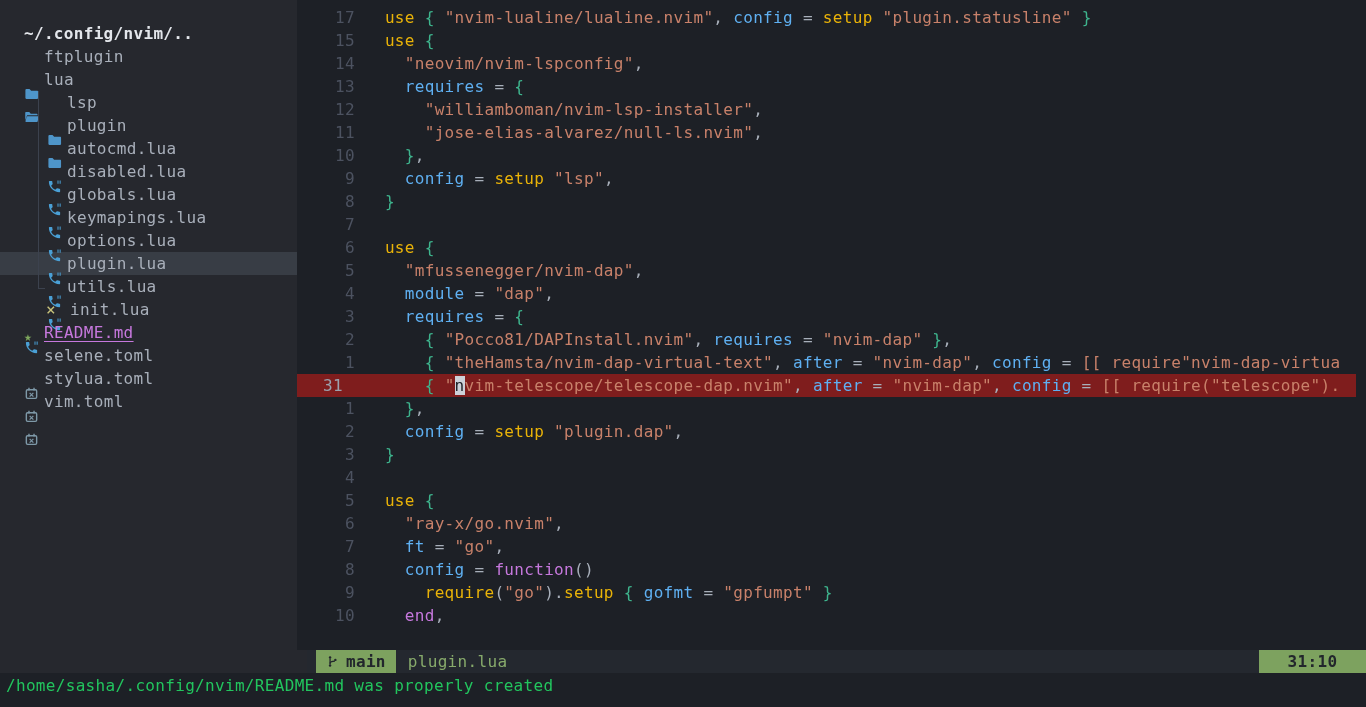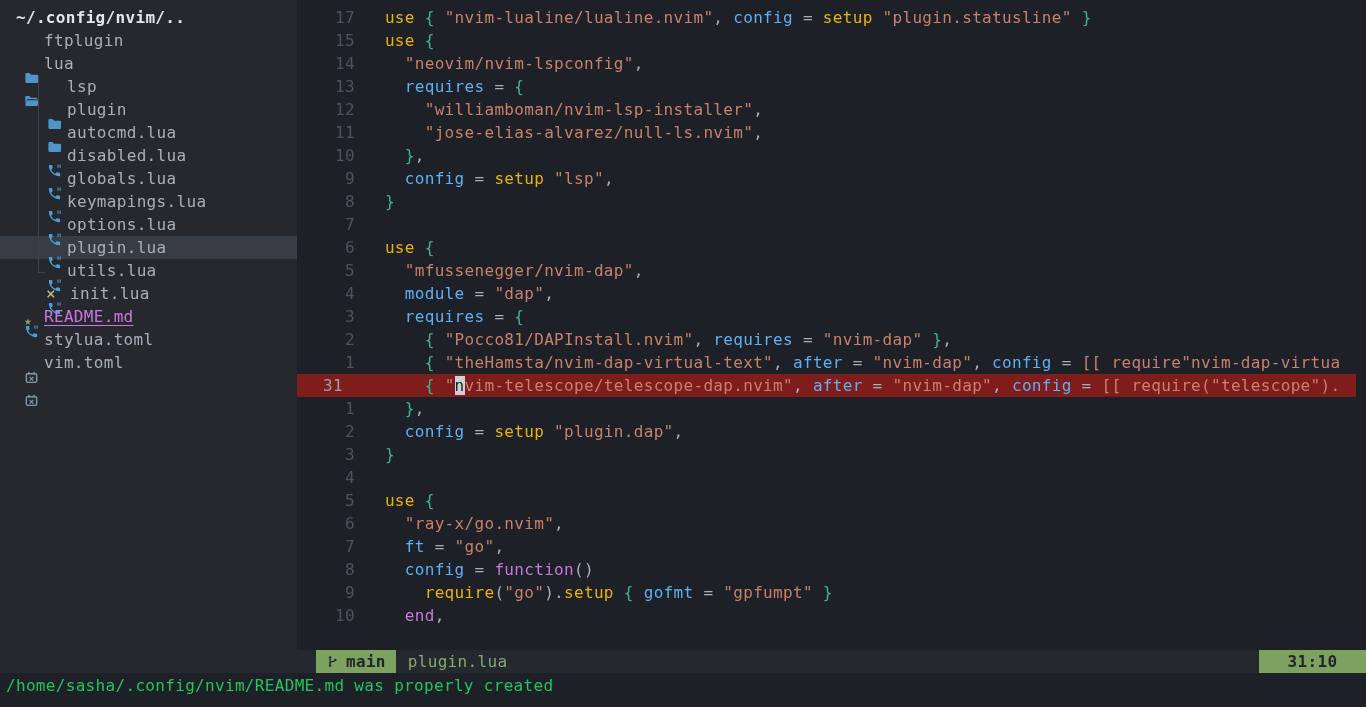--- a/index.html
+++ b/index.html
@@ -3,21 +3,21 @@
 <meta charset="utf-8">
 <style>
   html,body{margin:0;padding:0;background:#15171b;}
   #app{position:relative;width:1366px;height:707px;overflow:hidden;
        font-family:"DejaVu Sans Mono",monospace;font-size:16px;letter-spacing:.32px;
        background:#1d2026;}
   
   .sidebar{position:absolute;left:0;top:0;width:307px;height:673px;background:#26282e;
            padding-top:6px;box-sizing:border-box;overflow:hidden;}
   .row{height:23px;display:flex;align-items:center;white-space:pre;color:#a8afba;}
-  .tree-title{font-weight:bold;color:#e3e6eb;padding-left:16px;}
+  .tree-title{font-weight:bold;color:#e3e6eb;padding-left:24px;margin-top:16px;}
   .tree-row{padding-left:24px;cursor:default;align-items:center;}
   .tree-row.selected{background:#383d45;}
   .tree-row .label{color:#a8afba;}
   .tree-row.special .label{color:#c678dd;text-decoration:underline;text-underline-offset:3px;}
   .guide{width:23px;align-self:stretch;position:relative;flex:none;}
   .guide::before{content:"";position:absolute;left:14px;top:0;bottom:0;border-left:1px solid #3c424e;}
   .guide.corner::before{bottom:9px;}
   .guide.corner::after{content:"";position:absolute;left:14px;bottom:9px;width:7px;border-bottom:1px solid #3c424e;}
   .icon{width:15px;height:15px;margin-right:5px;flex:none;display:inline-block;}
   .icon svg{width:15px;height:15px;display:block;}
@@ -147,20 +147,29 @@
     <span class="icon icon-lua">
       <svg viewBox="0 0 24 24" fill="currentColor">
               <path d="M6.62 10.79c1.44 2.83 3.76 5.14 6.59 6.59l2.2-2.2c.27-.27.67-.36 1.02-.24 1.12.37 2.33.57 3.57.57.55 0 1 .45 1 1V20c0 .55-.45 1-1 1-9.39 0-17-7.61-17-17 0-.55.45-1 1-1h3.5c.55 0 1 .45 1 1 0 1.25.2 2.45.57 3.57.11.35.03.74-.25 1.02l-2.2 2.2z"></path>
               <path d="M16.5 2.5h2.2v5h-2.2zM20 2.5h2.2v5H20z" opacity=".75"></path>
             </svg>
     </span>
   <span class="mark">×</span><span class="label">init.lua</span></div>
         <div class="row tree-row special">
     <span class="icon icon-star">★</span>
   <span class="label">README.md</span></div>
+        <div class="row tree-row">
+    <span class="icon icon-toml">
+      <svg viewBox="0 0 16 16" fill="none" stroke="currentColor" stroke-width="1.5">
+              <rect x="2.5" y="4" width="11" height="9.2" rx="1.4"></rect>
+              <path d="M5.3 1.8v3M10.7 1.8v3"></path>
+              <path d="M6 7.3l4 4M10 7.3l-4 4" stroke-width="1.3"></path>
+            </svg>
+    </span>
+  <span class="label">selene.toml</span></div>
         <div class="row tree-row">
     <span class="icon icon-toml">
       <svg viewBox="0 0 16 16" fill="none" stroke="currentColor" stroke-width="1.5">
               <rect x="2.5" y="4" width="11" height="9.2" rx="1.4"></rect>
               <path d="M5.3 1.8v3M10.7 1.8v3"></path>
               <path d="M6 7.3l4 4M10 7.3l-4 4" stroke-width="1.3"></path>
             </svg>
     </span>
   <span class="label">stylua.toml</span></div>
         <div class="row tree-row">

